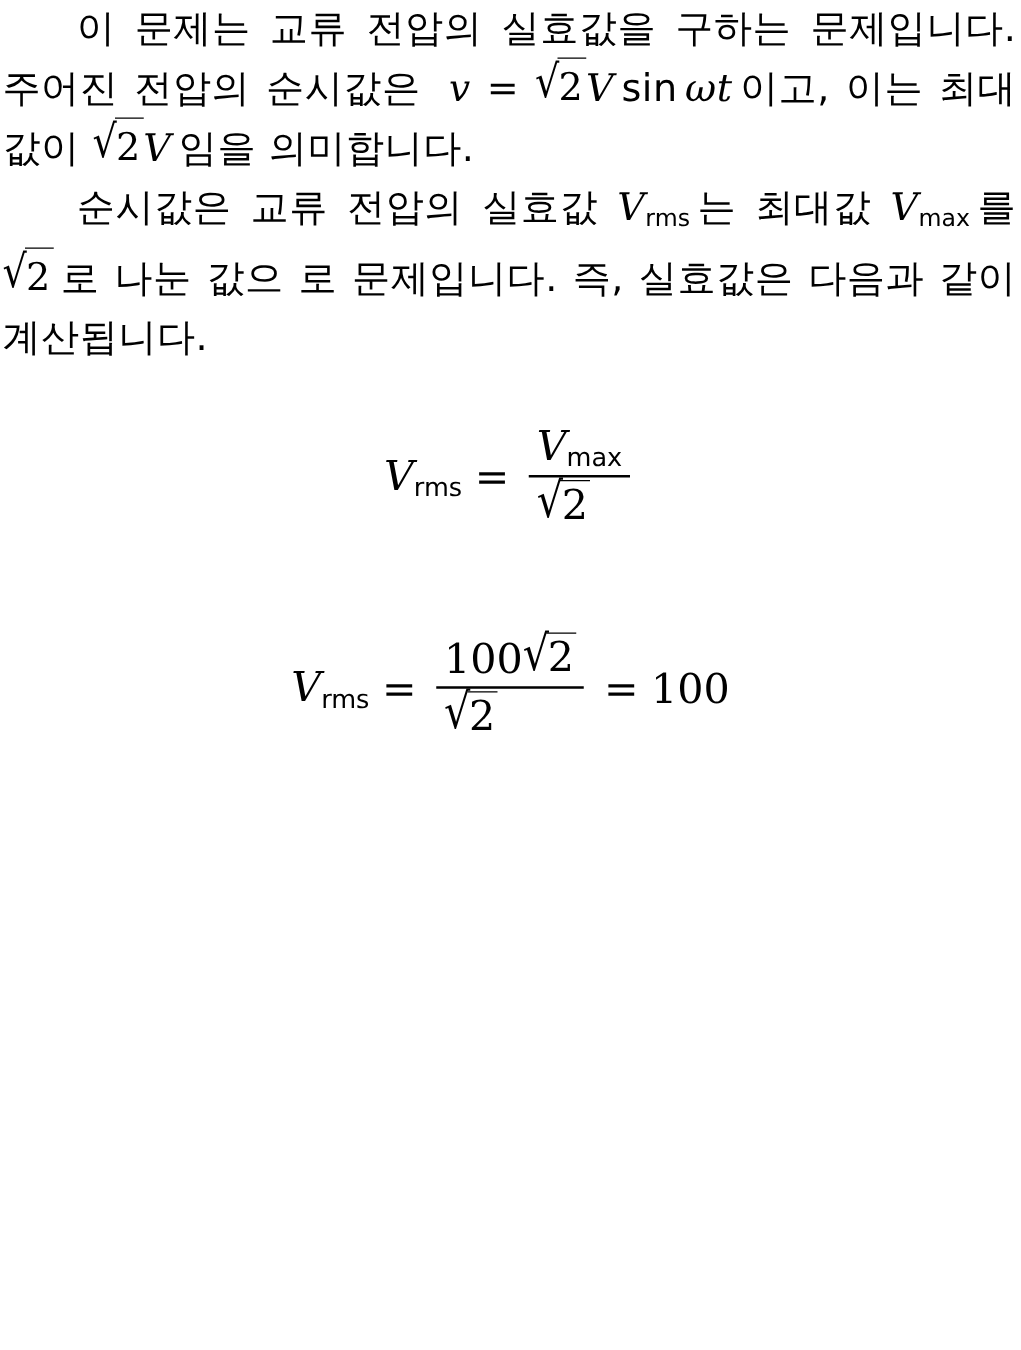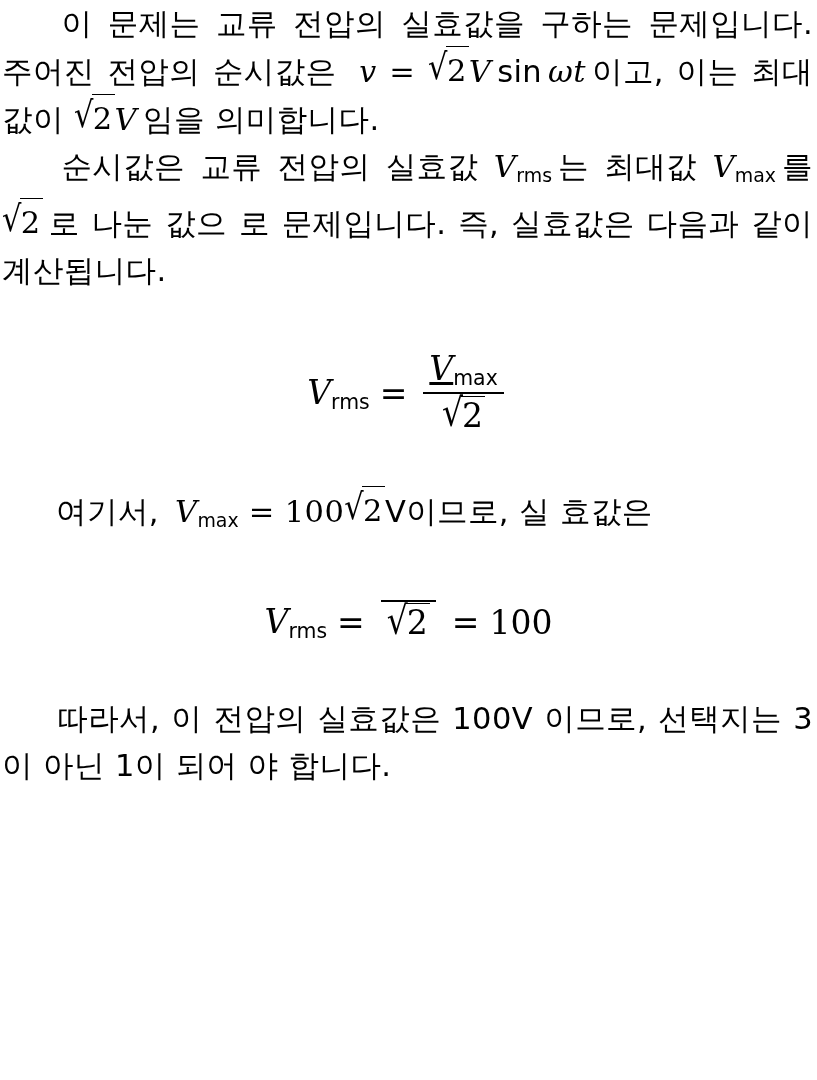--- a/index.html
+++ b/index.html
@@ -80,27 +80,26 @@
     border-top: 1.6px solid #000;
     padding: 0 2px 0 1px;
     margin-left: -2px;
     position: relative;
     top: -0.04em;
   }
   
   .frac {
     display: inline-block;
     vertical-align: middle;
-    text-align: center;
+    text-align: left;
     font-family: "DejaVu Serif", serif;
     font-style: normal;
     line-height: 1.18;
-    margin: 16px 6px;
+    margin: 4px 6px;
     position: relative;
-    text-decoration: underline;
   }
   .frac > .num {
     display: block;
     padding: 0 6px 2px 6px;
   }
   .frac > .den {
     display: block;
     border-top: 2px solid #000;
     padding: 3px 6px 0 6px;
   }
@@ -159,41 +158,32 @@
       <span class="op">=</span>
       <span class="frac">
         <span class="num"><span class="mi">V</span><span class="sub">max</span></span>
         <span class="den"><span class="sqrt"><span class="radical">√</span><span class="rad-body">2</span></span></span>
       </span>
     </span>
   </div>
 
   <div class="blockgap-2"></div>
 
-  <div class="para indent">
-    <span>여기서,</span>
-    <span class="sp"></span><span class="mi">V</span><span class="sub">max</span><span class="mr"> = </span><span class="mr">100</span><span class="sqrt"><span class="radical">√</span><span class="rad-body">2</span></span><span class="msans">V</span><span>이므로, 실</span>
-    <span>효값은</span>
-  </div>
 
   <div class="blockgap-3"></div>
 
   <div class="display-math">
     <span class="eqline">
       <span><span class="mi">V</span><span class="sub">rms</span></span>
       <span class="op">=</span>
       <span class="frac">
+        <span class="num"><span class="mr">100</span><span class="sqrt"><span class="radical">√</span><span class="rad-body">2</span></span></span>
         <span class="den"><span class="sqrt"><span class="radical">√</span><span class="rad-body">2</span></span></span>
       </span>
       <span class="op">=</span>
       <span class="mr">100</span>
     </span>
   </div>
 
   <div class="blockgap-4"></div>
 
-  <div class="para indent">
-    <span>따라서, 이 전압의 실효값은 100V</span>
-    <span>이므로, 선택지는 3이 아닌 1이 되어</span>
-    <span>야 합니다.</span>
-  </div>
 
 </div>
 
 </body></html>

